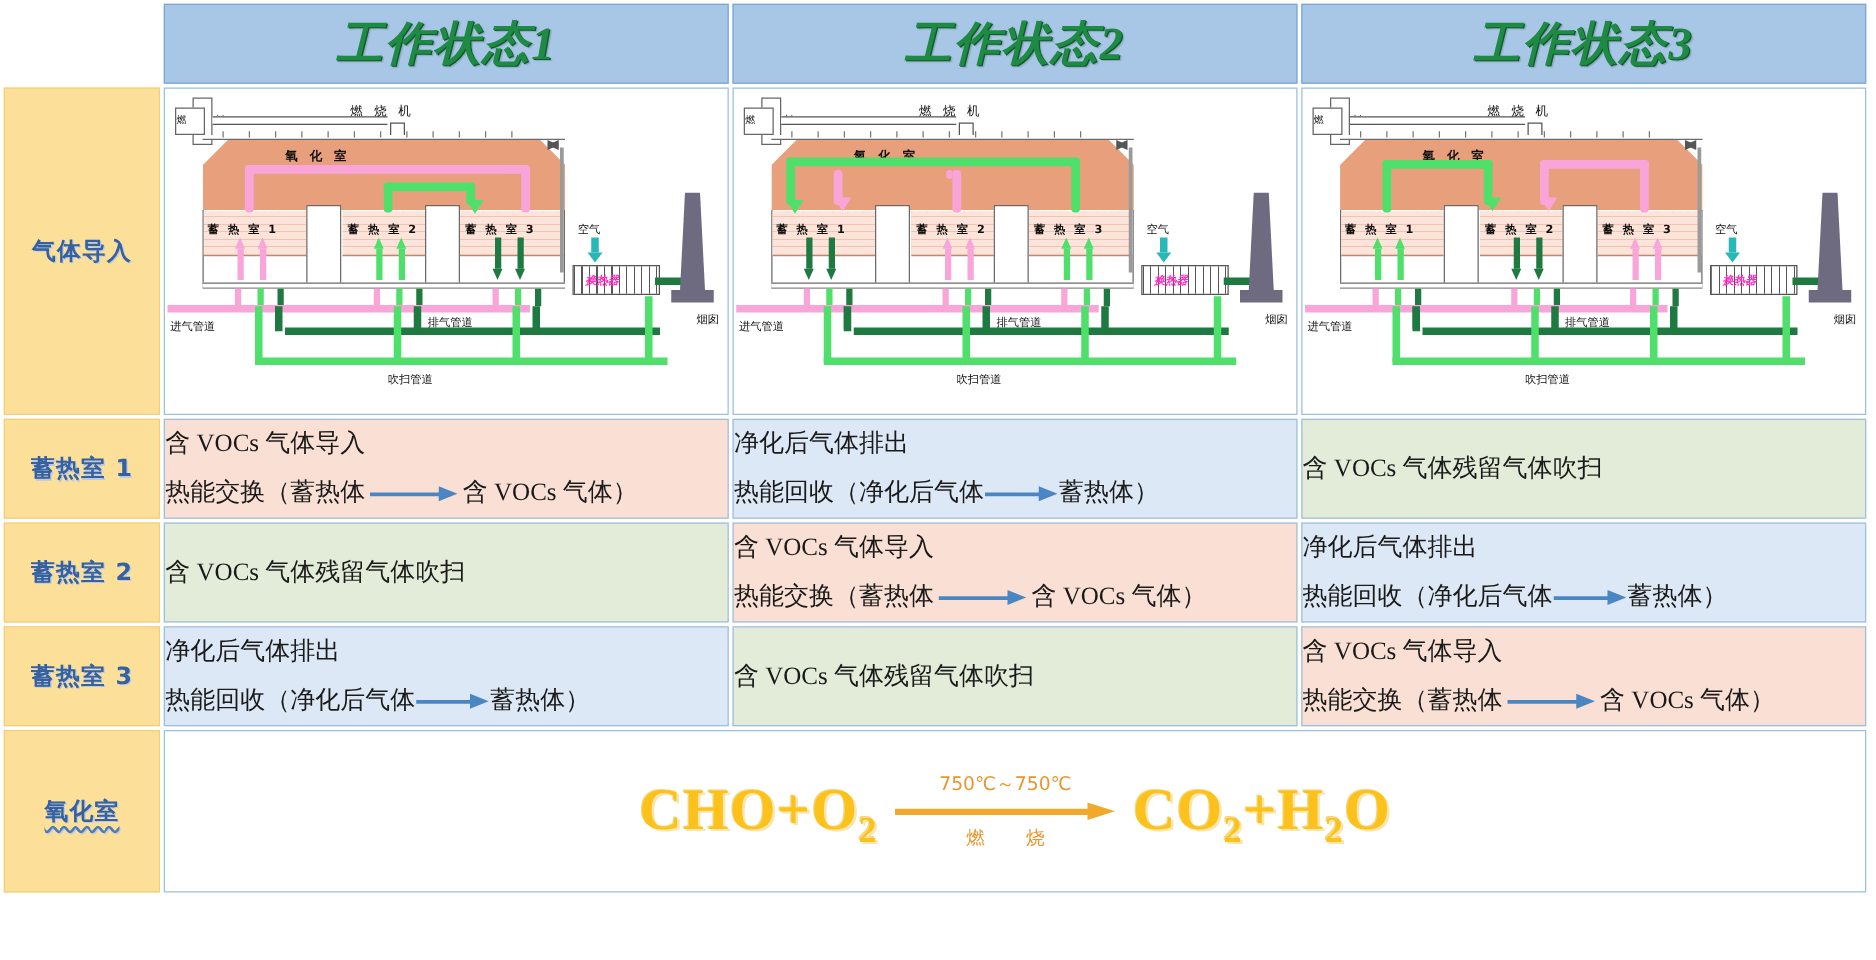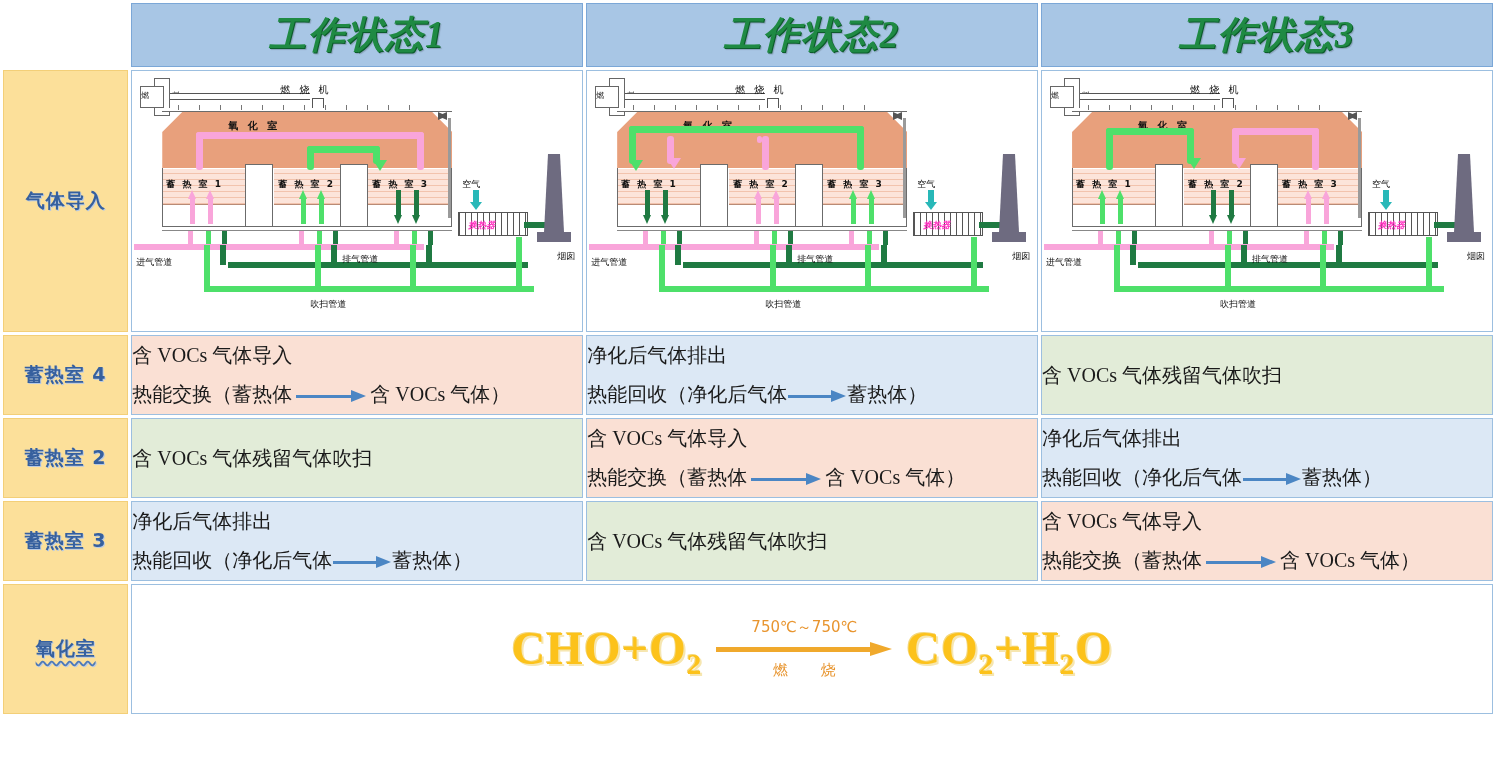--- a/index.html
+++ b/index.html
@@ -512,21 +512,21 @@
                 </svg></div>
               <div class="dg chimlbl">烟囱</div>
               <div class="dg" style="left:316px;top:46px;width:3px;height:100px;background:#9a9a9a;"></div>
               <div class="dg valve" style="left:306px;top:40px;"></div>
             </div>
     </td>
   </tr>
 
   <tr>
     <td class="rowlab">
-      <span class="rowlab-txt">蓄热室 4</span>
+      <span class="rowlab-txt">蓄热室 1</span>
     </td>
     <td class="cell pink">
             <div class="line">含 VOCs 气体导入</div>
             <div class="line"><span>热能交换（蓄热体</span><span class="arrow-inline"><i></i><b></b></span><span>含 VOCs 气体）</span></div>
           </td>
     <td class="cell blue">
             <div class="line">净化后气体排出</div>
             <div class="line"><span>热能回收（净化后气体</span><span class="arrow-inline tight"><i></i><b></b></span><span>蓄热体）</span></div>
           </td>
     <td class="cell green">

